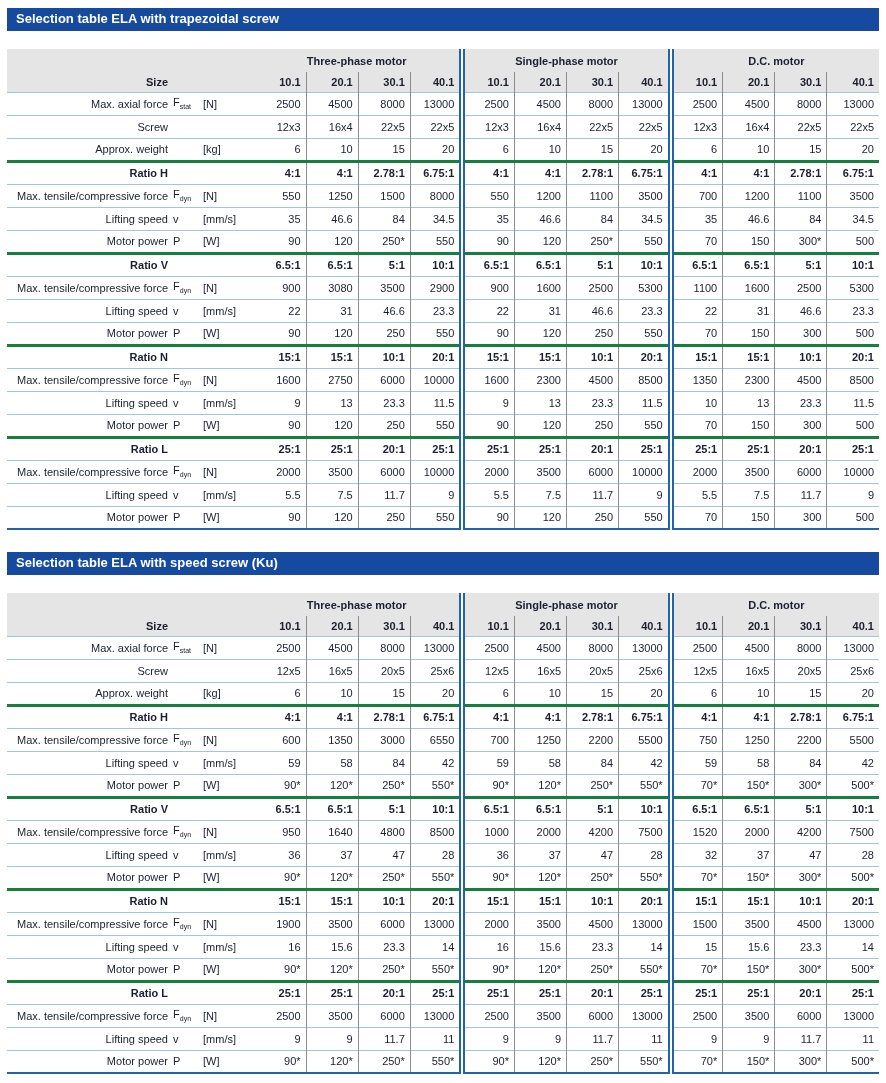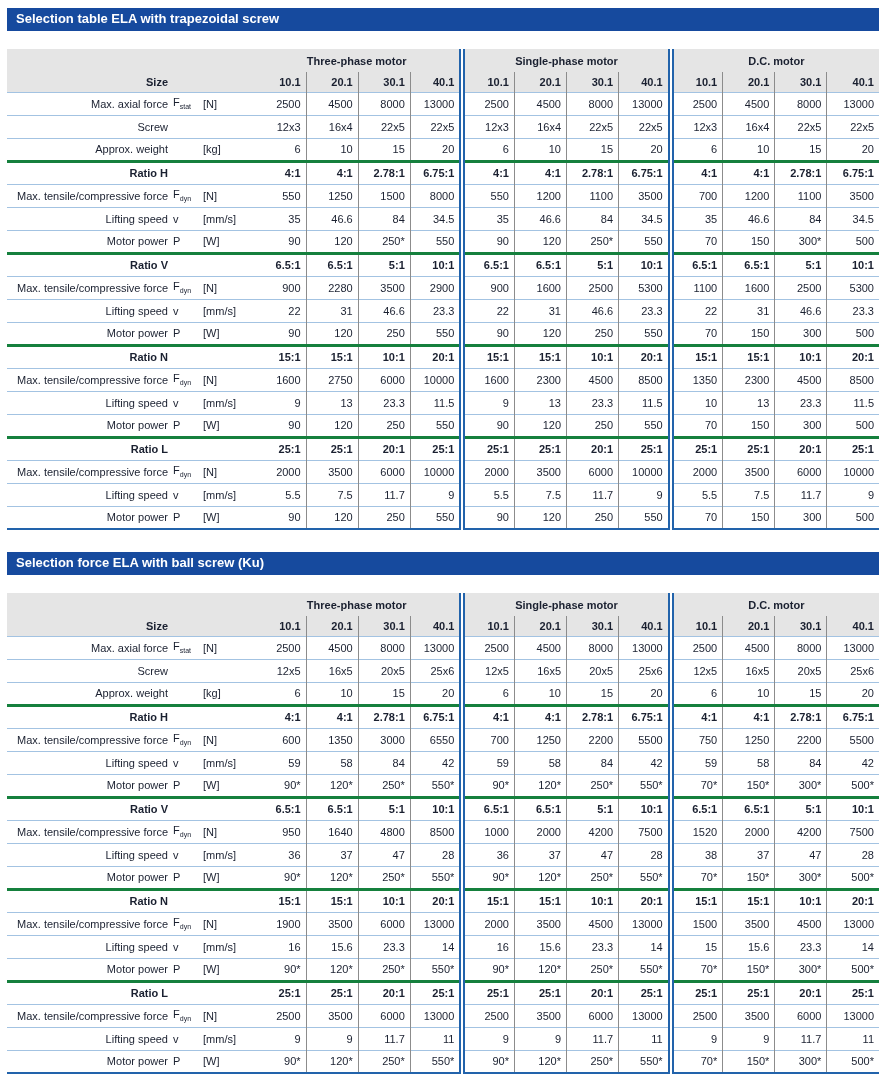--- a/index.html
+++ b/index.html
@@ -236,21 +236,21 @@
             <td class="val grp-start b">6.5:1</td>
             <td class="val col-sep b">6.5:1</td>
             <td class="val col-sep b">5:1</td>
             <td class="val col-sep b">10:1</td>
           </tr>
           <tr class="drow">
             <td class="lbl">Max. tensile/compressive force</td>
             <td class="sym">F<sub>dyn</sub></td>
             <td class="unit">[N]</td>
             <td class="val">900</td>
-            <td class="val col-sep">2280</td>
+            <td class="val col-sep">3080</td>
             <td class="val col-sep">3500</td>
             <td class="val col-sep">2900</td>
             <td class="val grp-start">900</td>
             <td class="val col-sep">1600</td>
             <td class="val col-sep">2500</td>
             <td class="val col-sep">5300</td>
             <td class="val grp-start">1100</td>
             <td class="val col-sep">1600</td>
             <td class="val col-sep">2500</td>
             <td class="val col-sep">5300</td>
@@ -424,21 +424,21 @@
             <td class="val col-sep">150</td>
             <td class="val col-sep">300</td>
             <td class="val col-sep">500</td>
           </tr>
         </tbody>
     </table>
   </section>
 
   <section class="tbl">
     <div class="title-bar">
-      <span>Selection force ELA with ball screw (Ku)</span>
+      <span>Selection table ELA with speed screw (Ku)</span>
     </div>
     <table class="grid">
       <colgroup>
         <col style="width:166px">
           <col style="width:30px">
           <col style="width:51px">
         <col>
           <col>
           <col>
           <col>
@@ -633,21 +633,21 @@
             <td class="sym">v</td>
             <td class="unit">[mm/s]</td>
             <td class="val">36</td>
             <td class="val col-sep">37</td>
             <td class="val col-sep">47</td>
             <td class="val col-sep">28</td>
             <td class="val grp-start">36</td>
             <td class="val col-sep">37</td>
             <td class="val col-sep">47</td>
             <td class="val col-sep">28</td>
-            <td class="val grp-start">38</td>
+            <td class="val grp-start">32</td>
             <td class="val col-sep">37</td>
             <td class="val col-sep">47</td>
             <td class="val col-sep">28</td>
           </tr>
           <tr class="drow">
             <td class="lbl">Motor power</td>
             <td class="sym">P</td>
             <td class="unit">[W]</td>
             <td class="val">90*</td>
             <td class="val col-sep">120*</td>

